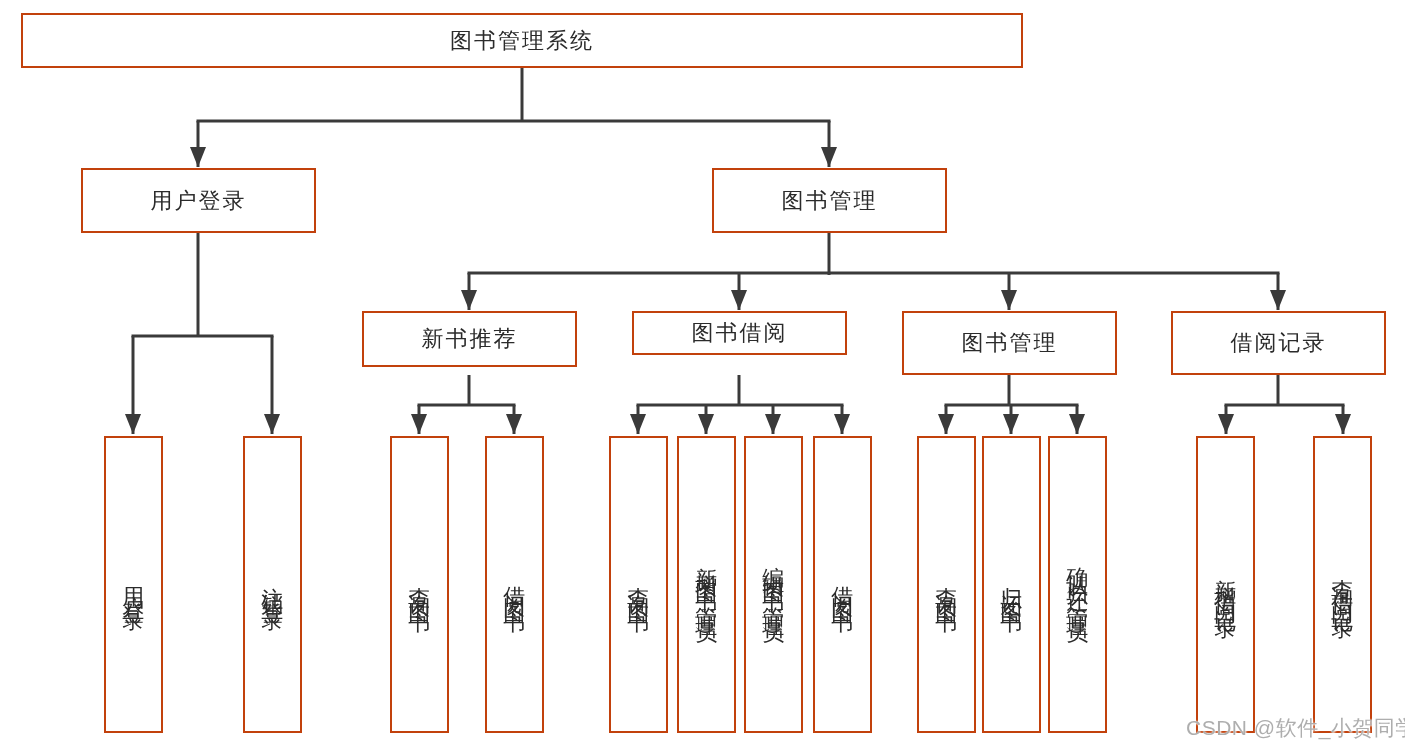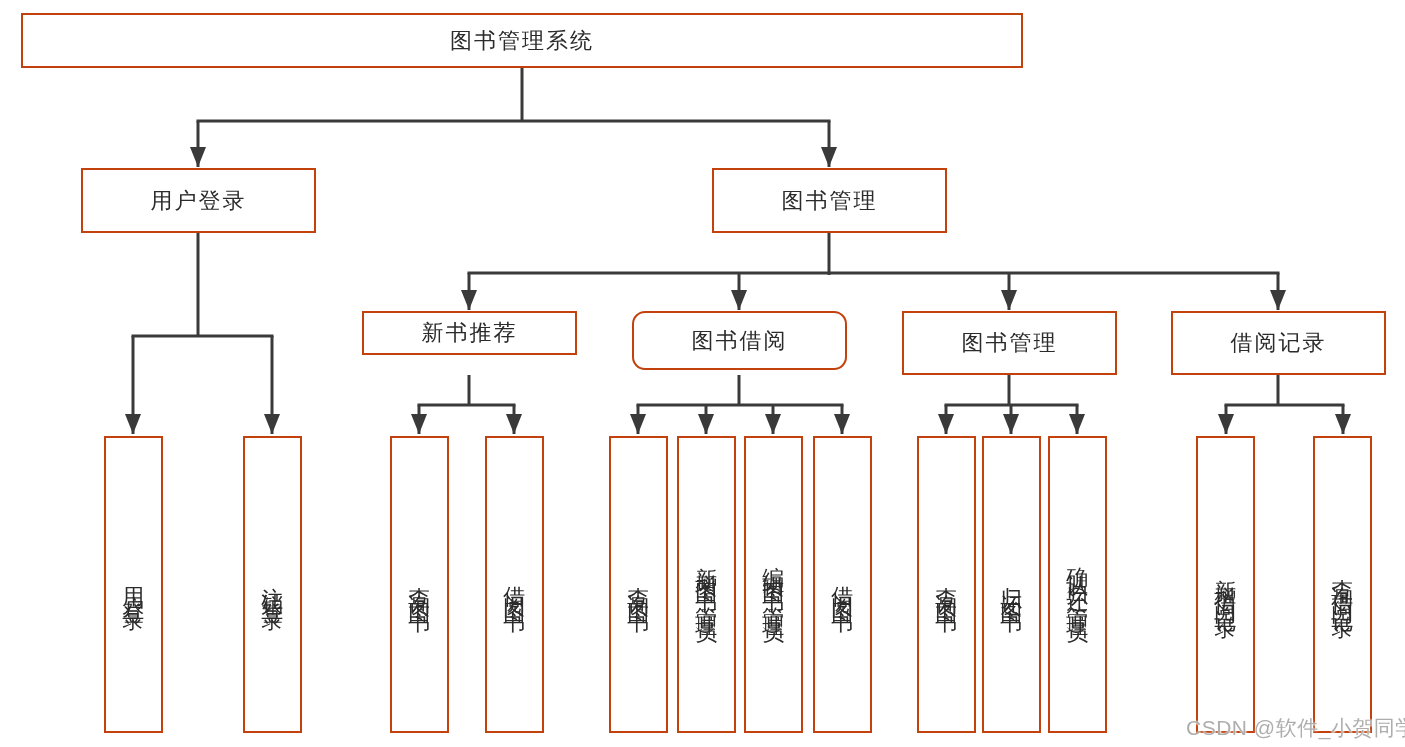--- a/index.html
+++ b/index.html
@@ -113,24 +113,24 @@
   <span>图书管理系统</span>
 </div>
 
 <div class="node hbox" style="left:81px; top:168px; width:235px; height:65px;">
   <span>用户登录</span>
 </div>
 <div class="node hbox" style="left:712px; top:168px; width:235px; height:65px;">
   <span>图书管理</span>
 </div>
 
-<div class="node hbox" style="left:362px; top:311px; width:215px; height:44px;">
+<div class="node hbox" style="left:362px; top:311px; width:215px; height:56px;">
   <span>新书推荐</span>
 </div>
-<div class="node hbox" style="left:632px; top:311px; width:215px; height:59px;border-radius:13px;">
+<div class="node hbox" style="left:632px; top:311px; width:215px; height:44px;">
   <span>图书借阅</span>
 </div>
 <div class="node hbox" style="left:902px; top:311px; width:215px; height:64px;">
   <span>图书管理</span>
 </div>
 <div class="node hbox" style="left:1171px; top:311px; width:215px; height:64px;">
   <span>借阅记录</span>
 </div>
 
 <div class="node vbox" style="left:104px; top:436px; width:59px; height:297px;">

